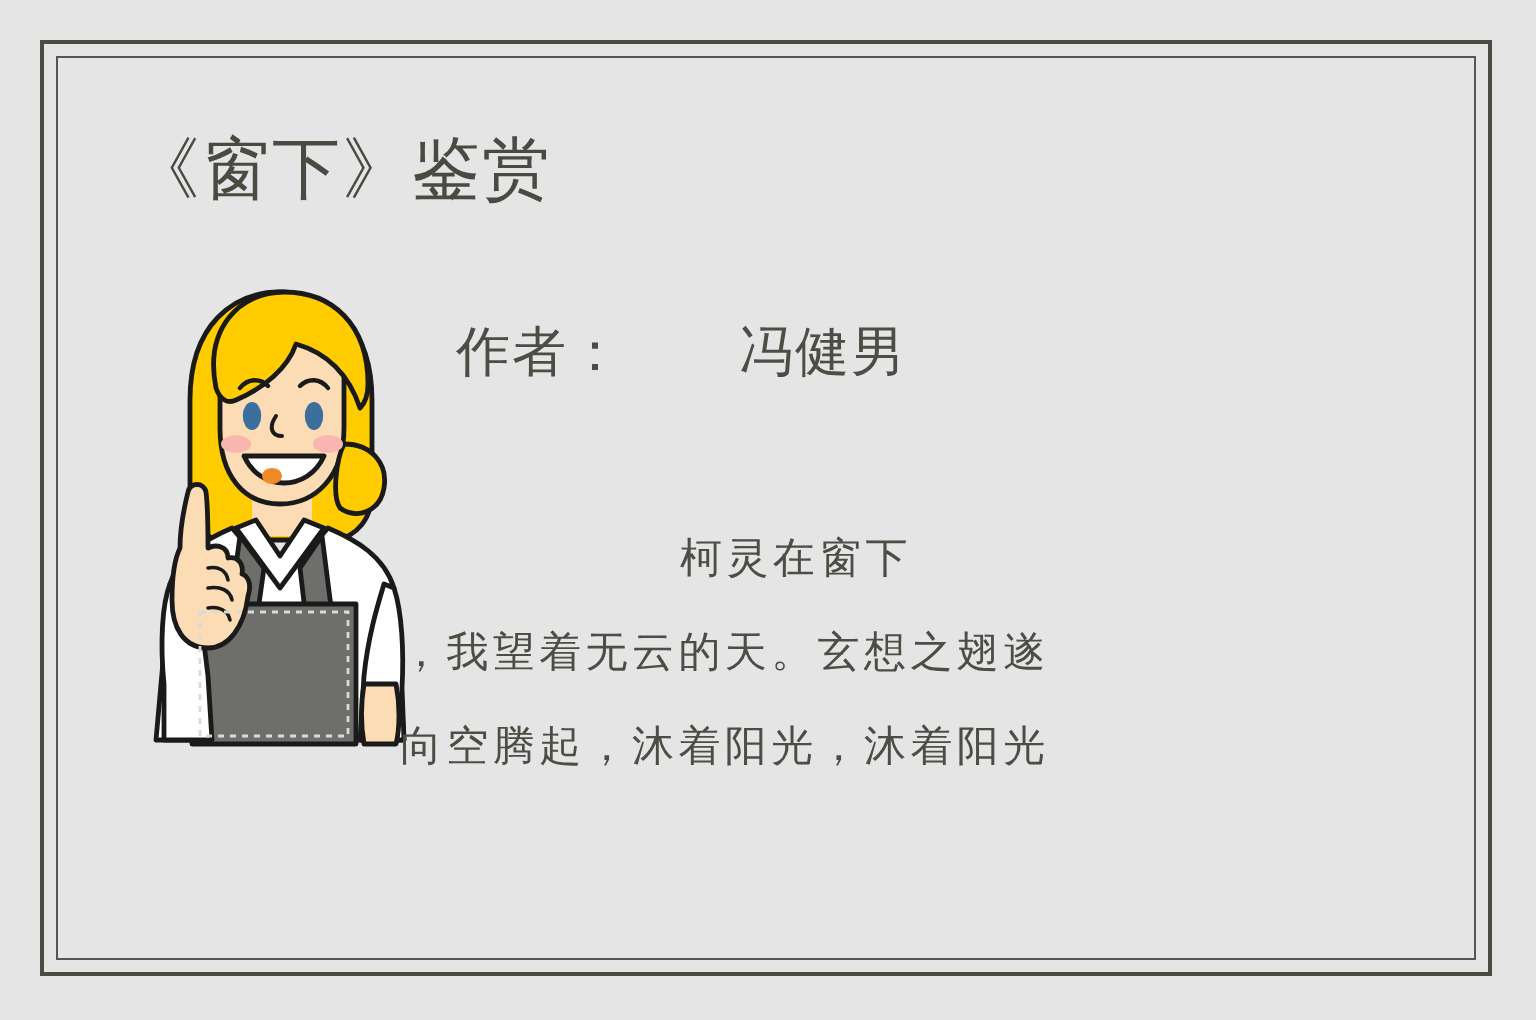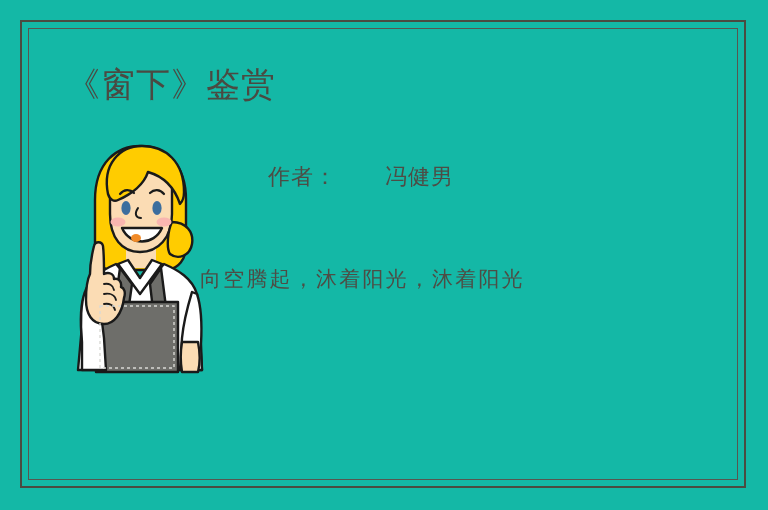--- a/index.html
+++ b/index.html
@@ -11,21 +11,21 @@
     height: 510px;
     background: #fdfdf3;
     font-family: "Liberation Sans", sans-serif;
     overflow: hidden;
   }
 
   #page {
     position: relative;
     width: 768px;
     height: 510px;
-    background: #14b8a6;
+    background: #e5e5e5;
     text-decoration: underline;
   }
 
   
   .frame-outer {
     position: absolute;
     left: 20px;
     top: 20px;
     width: 726px;
     height: 468px;
@@ -68,26 +68,25 @@
 
   
   .text-block {
     position: absolute;
     left: 228px;
     top: 160px;
     width: 430px;
   }
   .author-line {
     font-family: "DejaVu Sans", "Liberation Sans", sans-serif;
-    font-size: 22px;
+    font-size: 27px;
     color: #4d4d45;
     white-space: pre;
     letter-spacing: 1px;
     line-height: 34px;
-    margin-left: 40px;
   }
   .body-lines {
     position: absolute;
     left: 200px;
     top: 256px;
     width: 460px;
   }
   .body-line {
     font-family: "DejaVu Sans", "Liberation Sans", sans-serif;
     font-size: 21px;
@@ -163,16 +162,18 @@
 
       <rect x="38" y="164" width="74" height="62" fill="none" stroke="#d9d9d5" stroke-width="1.4" stroke-dasharray="3 3"></rect>
     </svg>
   </div>
 
   <div class="text-block">
     <div class="author-line">作者：      冯健男</div>
   </div>
 
   <div class="body-lines">
+    <div class="body-line indented">柯灵在窗下</div>
+    <div class="body-line">，我望着无云的天。玄想之翅遂</div>
     <div class="body-line">向空腾起，沐着阳光，沐着阳光</div>
   </div>
 
 </div>
 
 </body></html>

